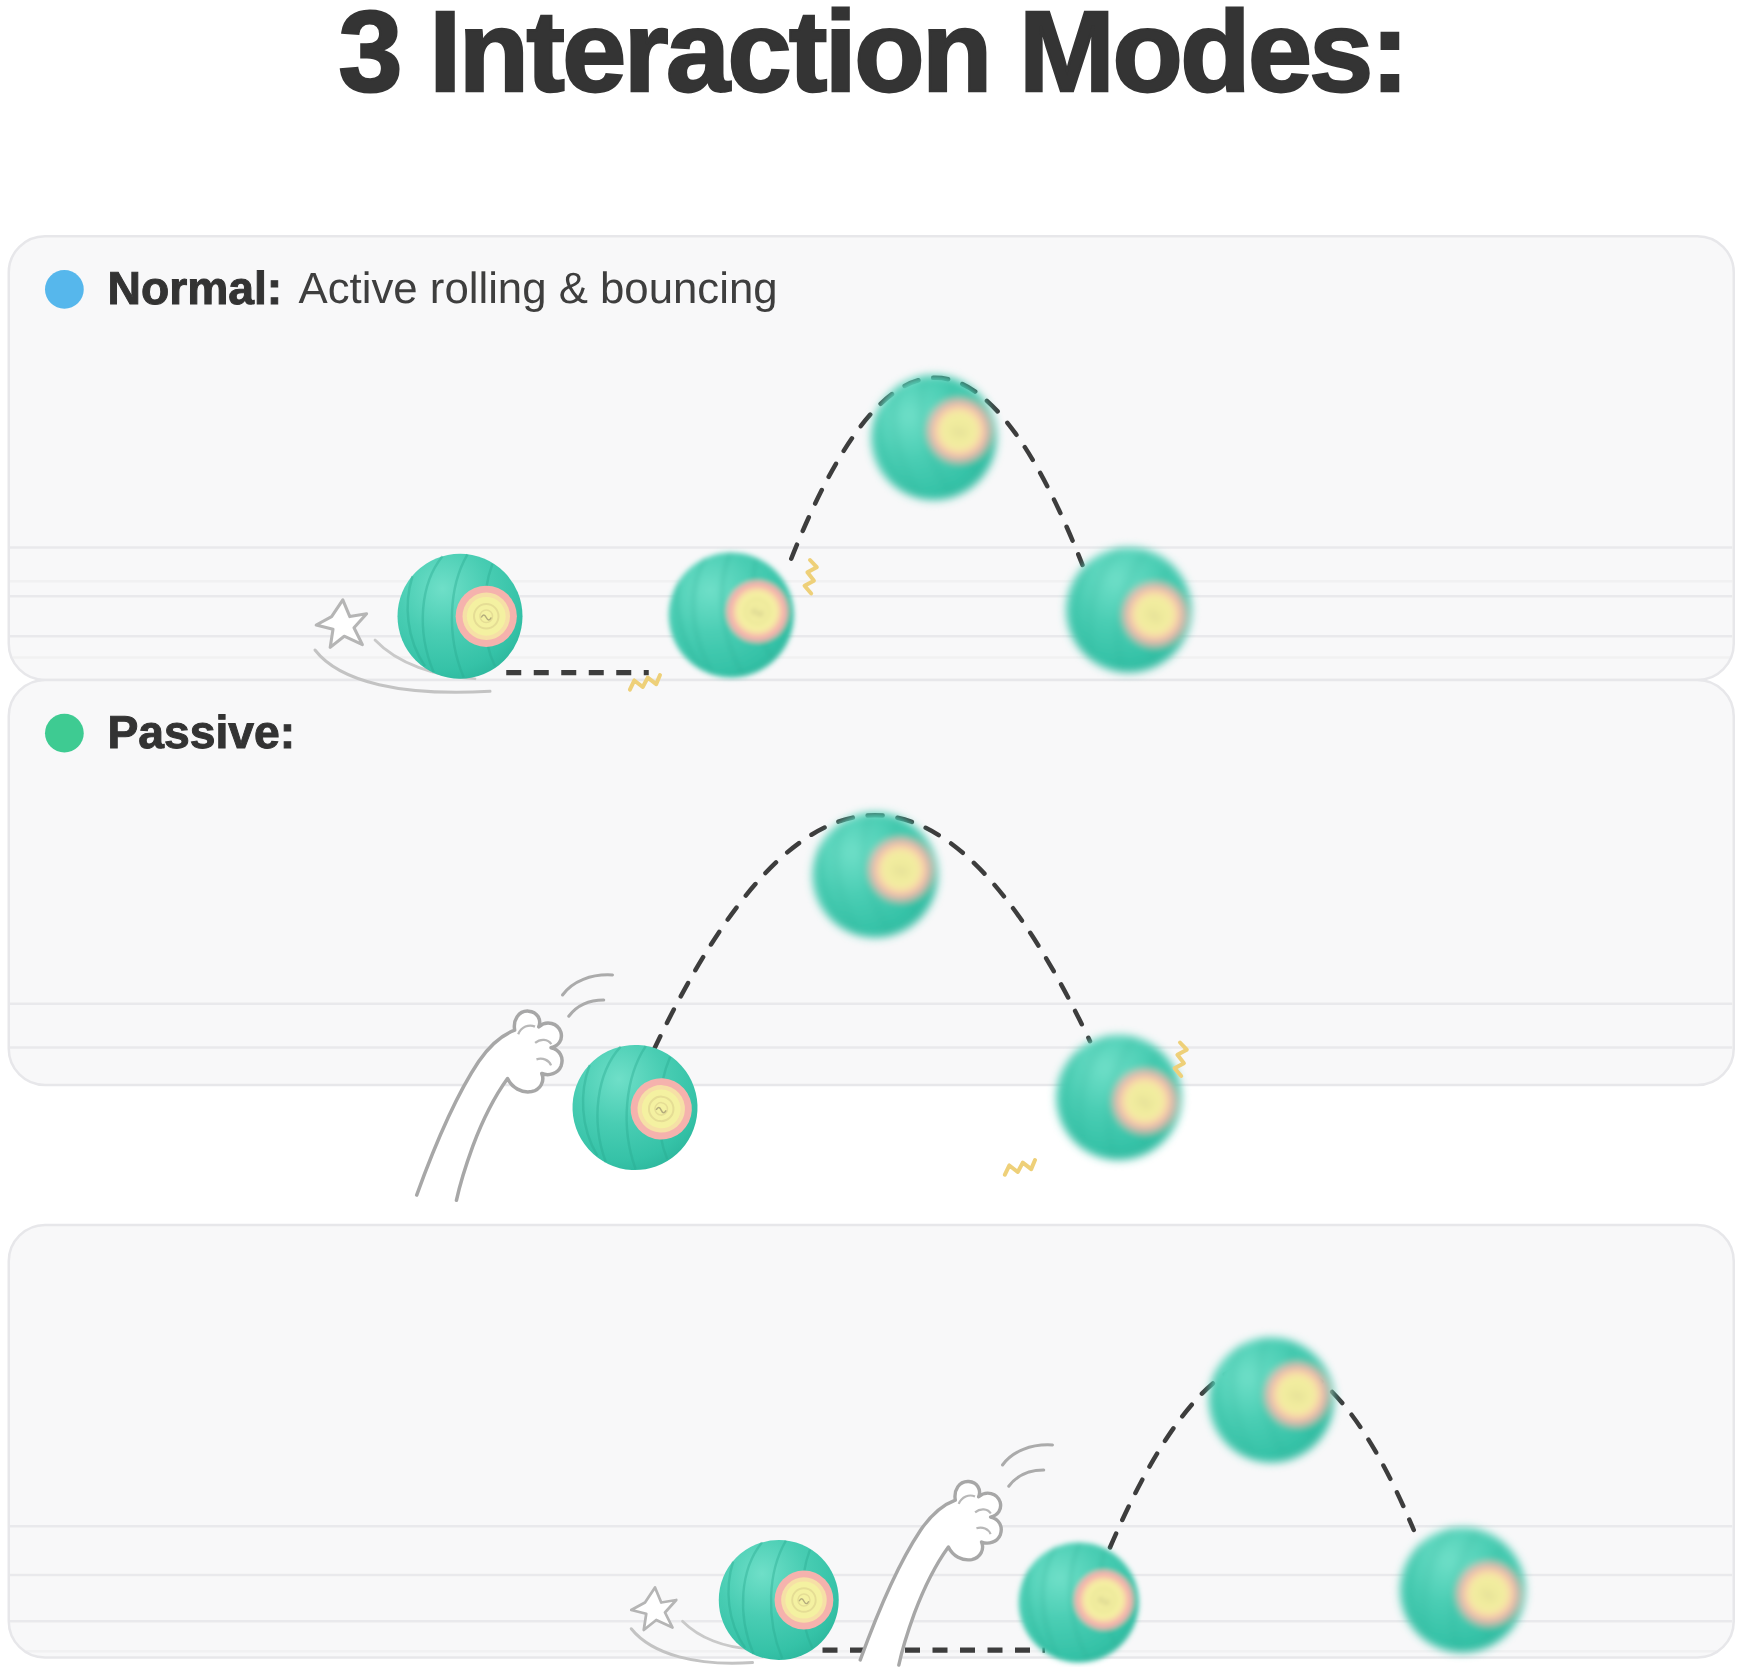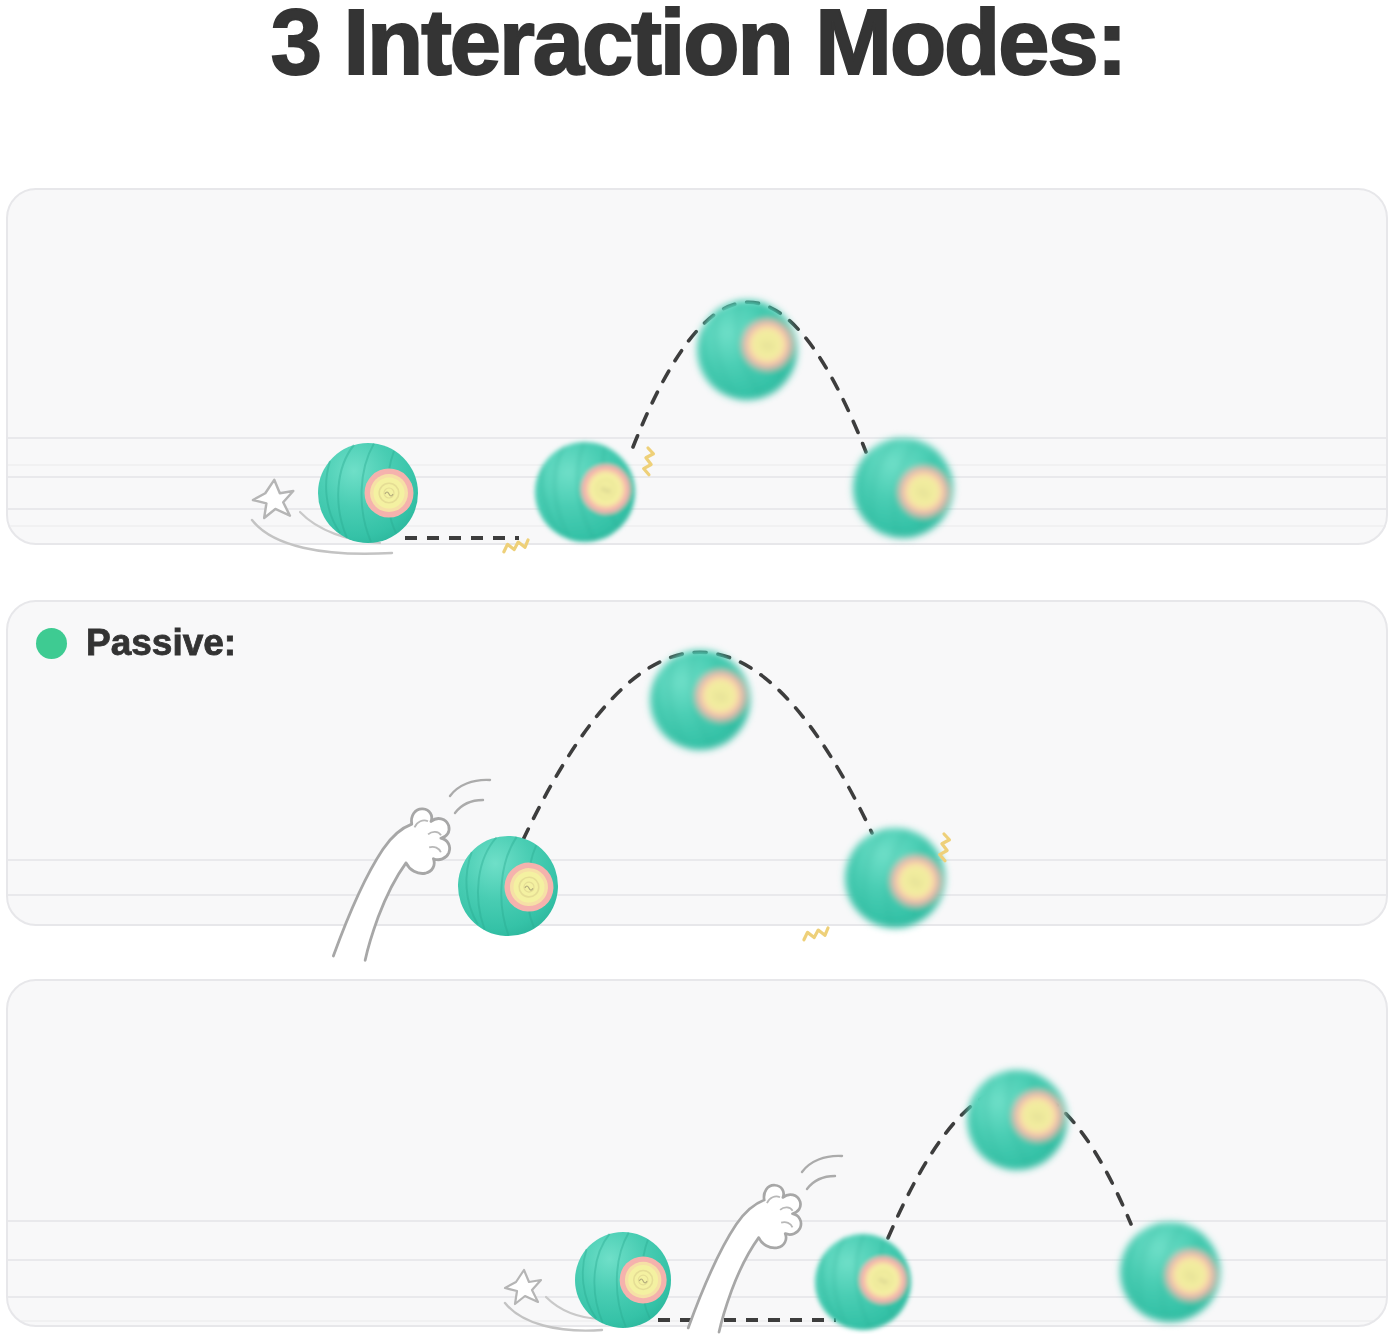--- a/index.html
+++ b/index.html
@@ -14,21 +14,21 @@
     color:#343434;-webkit-text-stroke:2px #343434;
     line-height:1.05;
   }
   .mode-panel{
     position:absolute;left:6px;width:1382px;
     background:#f8f8f9;
     border:2px solid #e7e7ea;border-radius:30px;
     box-sizing:border-box;overflow:hidden;
   }
   #panel-normal {top:188px;height:357px;}
-  #panel-passive{top:600px;height:326px;}
+  #panel-passive{top:543px;height:326px;}
   #panel-gentle {top:979px;height:348px;}
   .panel-header{
     position:absolute;left:28px;top:20px;
     display:flex;align-items:center;
   }
   .mode-dot{
     width:31px;height:31px;border-radius:50%;
     flex:0 0 auto;margin-right:19px;
   }
   .mode-label{
@@ -52,20 +52,25 @@
 <body>
 
 <div class="page-title">3 Interaction Modes:</div>
 
 <div class="mode-panel" id="panel-normal">
   <div class="floor-line" style="top:247px"></div>
   <div class="floor-line faint" style="top:274px"></div>
   <div class="floor-line" style="top:286px"></div>
   <div class="floor-line" style="top:318px"></div>
   <div class="floor-line faint" style="top:335px"></div>
+  <div class="panel-header">
+    <div class="mode-dot" style="background: rgb(86, 183, 236);"></div>
+    <span class="mode-label">Normal:</span>
+    <span class="mode-desc">Active rolling &amp; bouncing</span>
+  </div>
 </div>
 
 <div class="mode-panel" id="panel-passive">
   <div class="floor-line" style="top:257px"></div>
   <div class="floor-line" style="top:292px"></div>
   <div class="floor-line" style="top:327px"></div>
   <div class="floor-line" style="top:365px"></div>
   <div class="panel-header">
     <div class="mode-dot" style="background: rgb(62, 203, 146);"></div>
     <span class="mode-label">Passive:</span>

